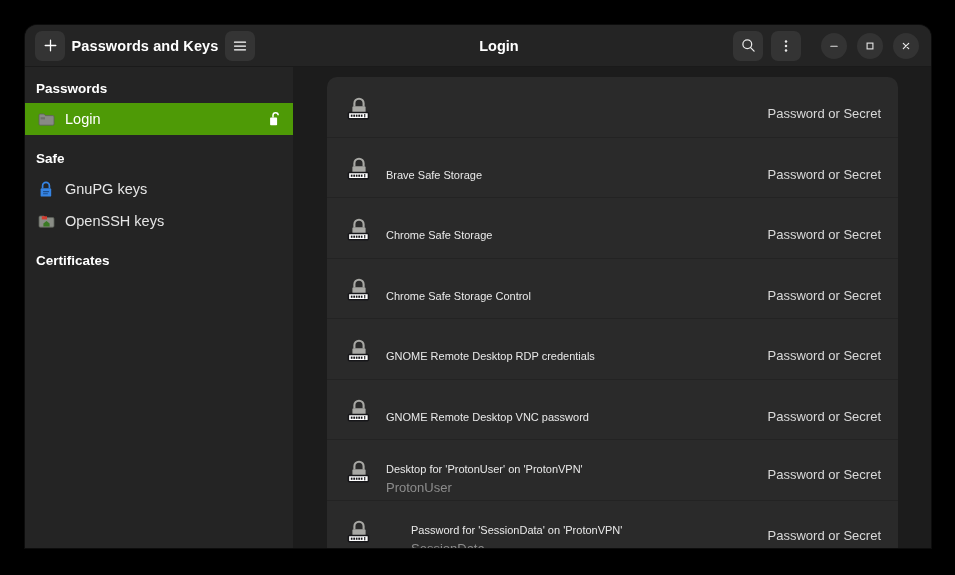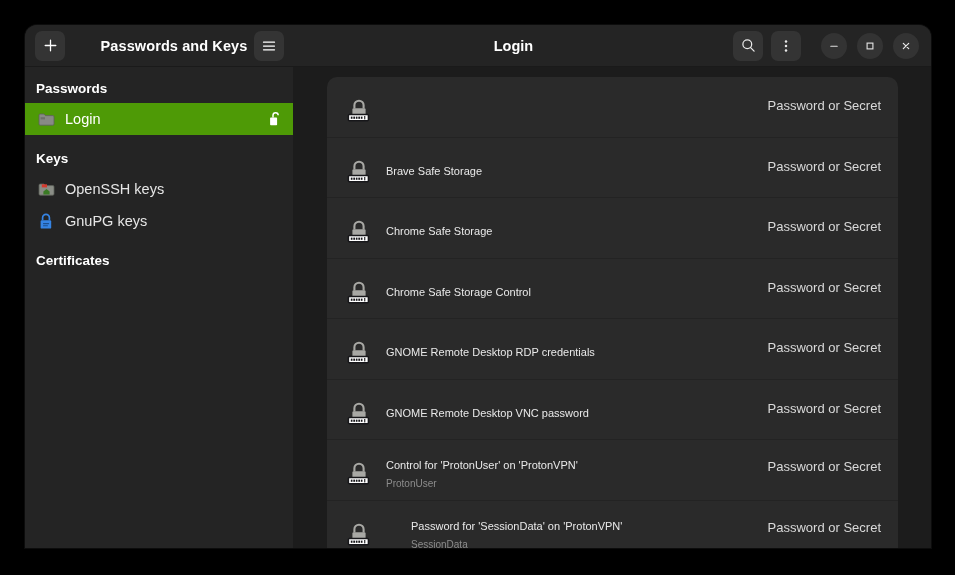--- a/index.html
+++ b/index.html
@@ -52,21 +52,20 @@
   #new-item-button { margin-left: 10px; }
 
   #sidebar-title {
     flex: none;
     width: 160px;
     text-align: center;
     color: #ffffff;
     font-size: 14.5px;
     font-weight: bold;
     letter-spacing: 0.1px;
-    padding-left: 29px;
   }
 
   #menu-button { margin-right: 10px; }
 
   #hb-center {
     flex: 1;
     display: flex;
     align-items: center;
     justify-content: center;
     position: relative;
@@ -183,24 +182,23 @@
 
   #list-card {
     background: #2a2a2a;
     border-radius: 10px 10px 0 0;
     overflow: hidden;
     height: 471px;
   }
 
   .list-row {
     display: flex;
-    align-items: center;
     height: 60.5px;
     box-sizing: border-box;
-    padding: 8px 17px 0 17px;
+    padding: 16px 17px 0 17px;
     border-bottom: 1px solid #232323;
     cursor: pointer;
   }
 
   .list-row:last-child { border-bottom: none; gap: 25px; }
 
   .row-icon {
     width: 30px;
     height: 30px;
     flex: none;
@@ -222,21 +220,21 @@
     color: #e9e9e9;
     font-size: 11px;
     white-space: nowrap;
     overflow: hidden;
     text-overflow: ellipsis;
     line-height: 19px;
   }
 
   .row-sub {
     color: #8c8c8c;
-    font-size: 10px;
+    font-size: 13px;
     line-height: 17px;
     white-space: nowrap;
     overflow: hidden;
     text-overflow: ellipsis;
   }
 
   .row-sub:empty { display: none; }
 
   .row-type {
     color: #d9d9d9;
@@ -327,46 +325,46 @@
         <span class="trail">
           <svg width="13" height="16" viewBox="0 0 13 16">
             <path d="M4 6.5 V4.3 a2.6 2.6 0 0 1 5.2 0" fill="none" stroke="#ffffff" stroke-width="1.5"></path>
             <rect x="1.1" y="6.6" width="7" height="7.6" rx="0.8" fill="#ffffff"></rect>
           </svg>
         </span>
       </div>
 
       <div class="spacer-sm"></div>
 
-      <div class="side-header">Keys</div>
+      <div class="side-header">Safe</div>
+
+      <div class="side-item">
+        <span class="ico">
+          <svg width="15" height="17" viewBox="0 0 15 17">
+            <path d="M3.6 7.2 V4.8 a3.4 3.4 0 0 1 6.8 0 V7.2" fill="none" stroke="#3584e4" stroke-width="1.7"></path>
+            <rect x="1.6" y="7.2" width="10.6" height="8.4" rx="1.2" fill="#3584e4"></rect>
+            <path d="M4.5 10.6 H9.6 M4.5 12.8 H8.4" stroke="#1c4f8f" stroke-width="1.1" stroke-linecap="round"></path>
+          </svg>
+        </span>
+        <span class="label">GnuPG keys</span>
+        <span class="trail"></span>
+      </div>
 
       <div class="side-item">
         <span class="ico">
           <svg width="17" height="15" viewBox="0 0 17 15">
             <path d="M1 3.2 a1.2 1.2 0 0 1 1.2-1.2 H6 l1.4 1.6 H14.8 a1.2 1.2 0 0 1 1.2 1.2 V12 a1.2 1.2 0 0 1-1.2 1.2 H2.2 A1.2 1.2 0 0 1 1 12 Z" fill="#8a8d86" stroke="#5c5f58" stroke-width="0.8"></path>
             <rect x="3.8" y="2.3" width="5.2" height="3.1" fill="#d43b2f"></rect>
             <path d="M5.4 9.4 L8.5 6.9 L11.6 9.4 V12.4 H5.4 Z" fill="#3a7a24"></path>
           </svg>
         </span>
         <span class="label">OpenSSH keys</span>
         <span class="trail"></span>
       </div>
 
-      <div class="side-item">
-        <span class="ico">
-          <svg width="15" height="17" viewBox="0 0 15 17">
-            <path d="M3.6 7.2 V4.8 a3.4 3.4 0 0 1 6.8 0 V7.2" fill="none" stroke="#3584e4" stroke-width="1.7"></path>
-            <rect x="1.6" y="7.2" width="10.6" height="8.4" rx="1.2" fill="#3584e4"></rect>
-            <path d="M4.5 10.6 H9.6 M4.5 12.8 H8.4" stroke="#1c4f8f" stroke-width="1.1" stroke-linecap="round"></path>
-          </svg>
-        </span>
-        <span class="label">GnuPG keys</span>
-        <span class="trail"></span>
-      </div>
-
       <div class="spacer-sm"></div>
 
       <div class="side-header">Certificates</div>
 
 
     </div>
 
     <div id="content">
       <div id="list-card">
 
@@ -518,21 +516,21 @@
                 <rect x="4.8" y="19.6" width="1.7" height="2.2"></rect>
                 <rect x="7.3" y="19.6" width="1.7" height="2.2"></rect>
                 <rect x="9.8" y="19.6" width="1.7" height="2.2"></rect>
                 <rect x="12.3" y="19.6" width="1.7" height="2.2"></rect>
                 <rect x="14.8" y="19.6" width="1.7" height="2.2"></rect>
                 <rect x="18.2" y="19.0" width="1.1" height="3.4"></rect>
               </g>
             </svg>
           </span>
           <span class="row-text">
-            <span class="row-title">Control for 'ProtonUser' on 'ProtonVPN'</span>
+            <span class="row-title">Desktop for 'ProtonUser' on 'ProtonVPN'</span>
             <span class="row-sub">ProtonUser</span>
           </span>
           <span class="row-type">Password or Secret</span>
         </div>
 
         <div class="list-row has-sub">
           <span class="row-icon">
             <svg width="26" height="27" viewBox="0 0 26 27">
               <path d="M8.4 11.4 V8.3 a4.6 4.6 0 0 1 9.2 0 V11.4" fill="none" stroke="#a8a8a4" stroke-width="2.1"></path>
               <rect x="6.4" y="11.2" width="13.2" height="8.6" rx="1.3" fill="#a8a8a4"></rect>

